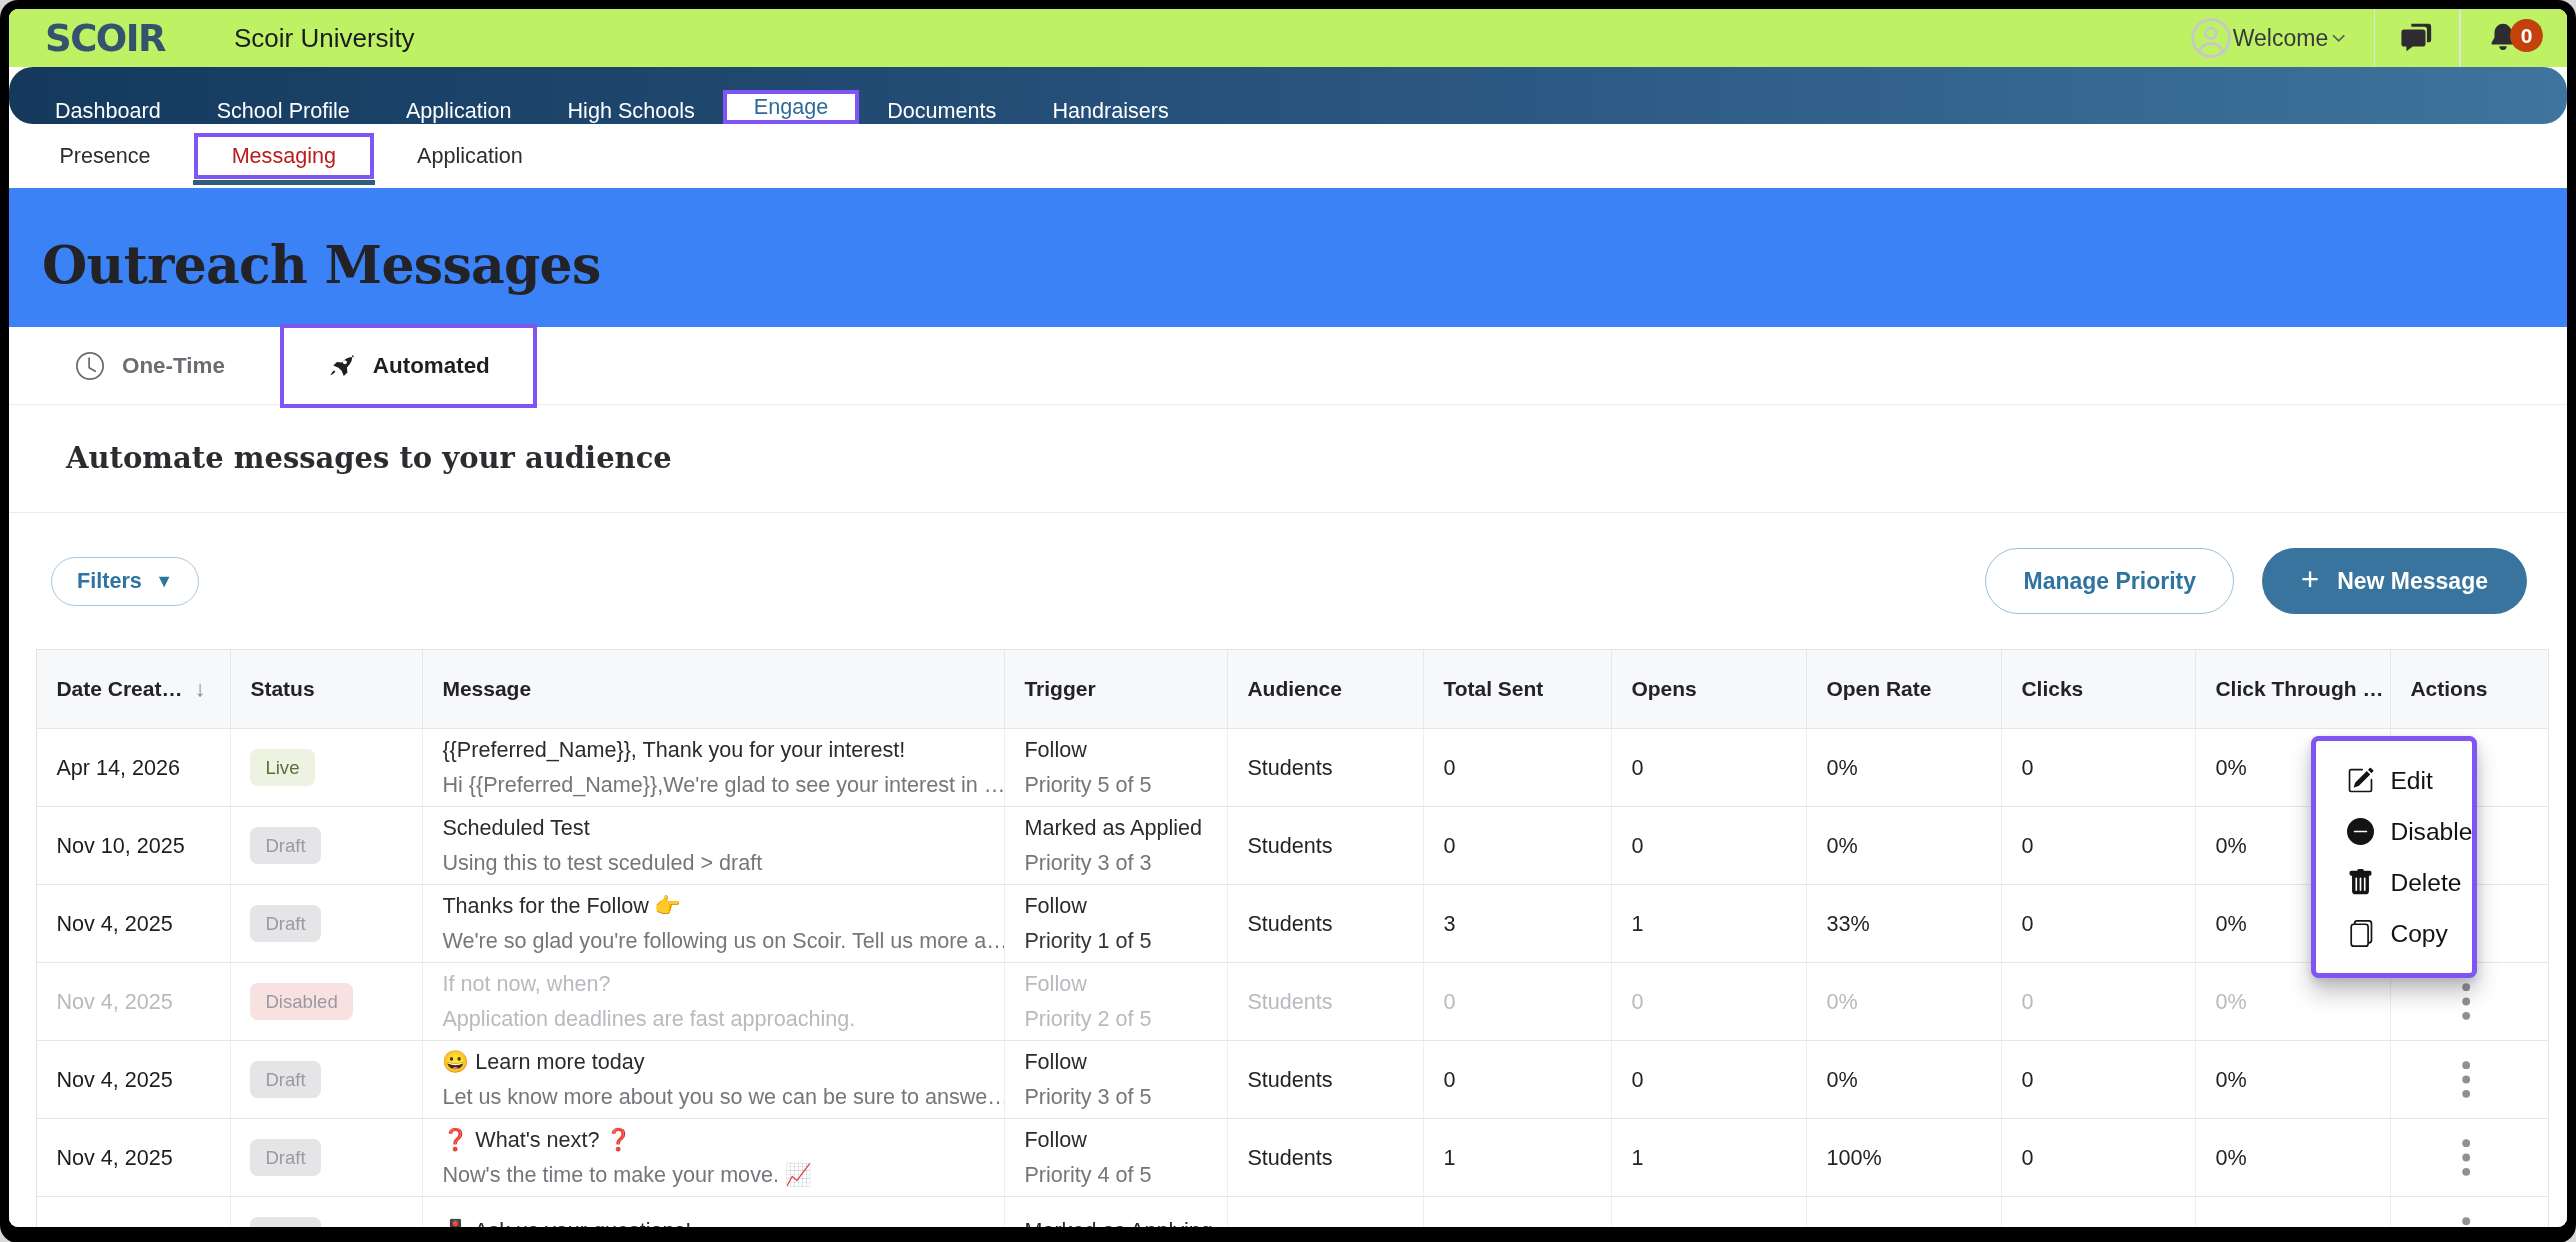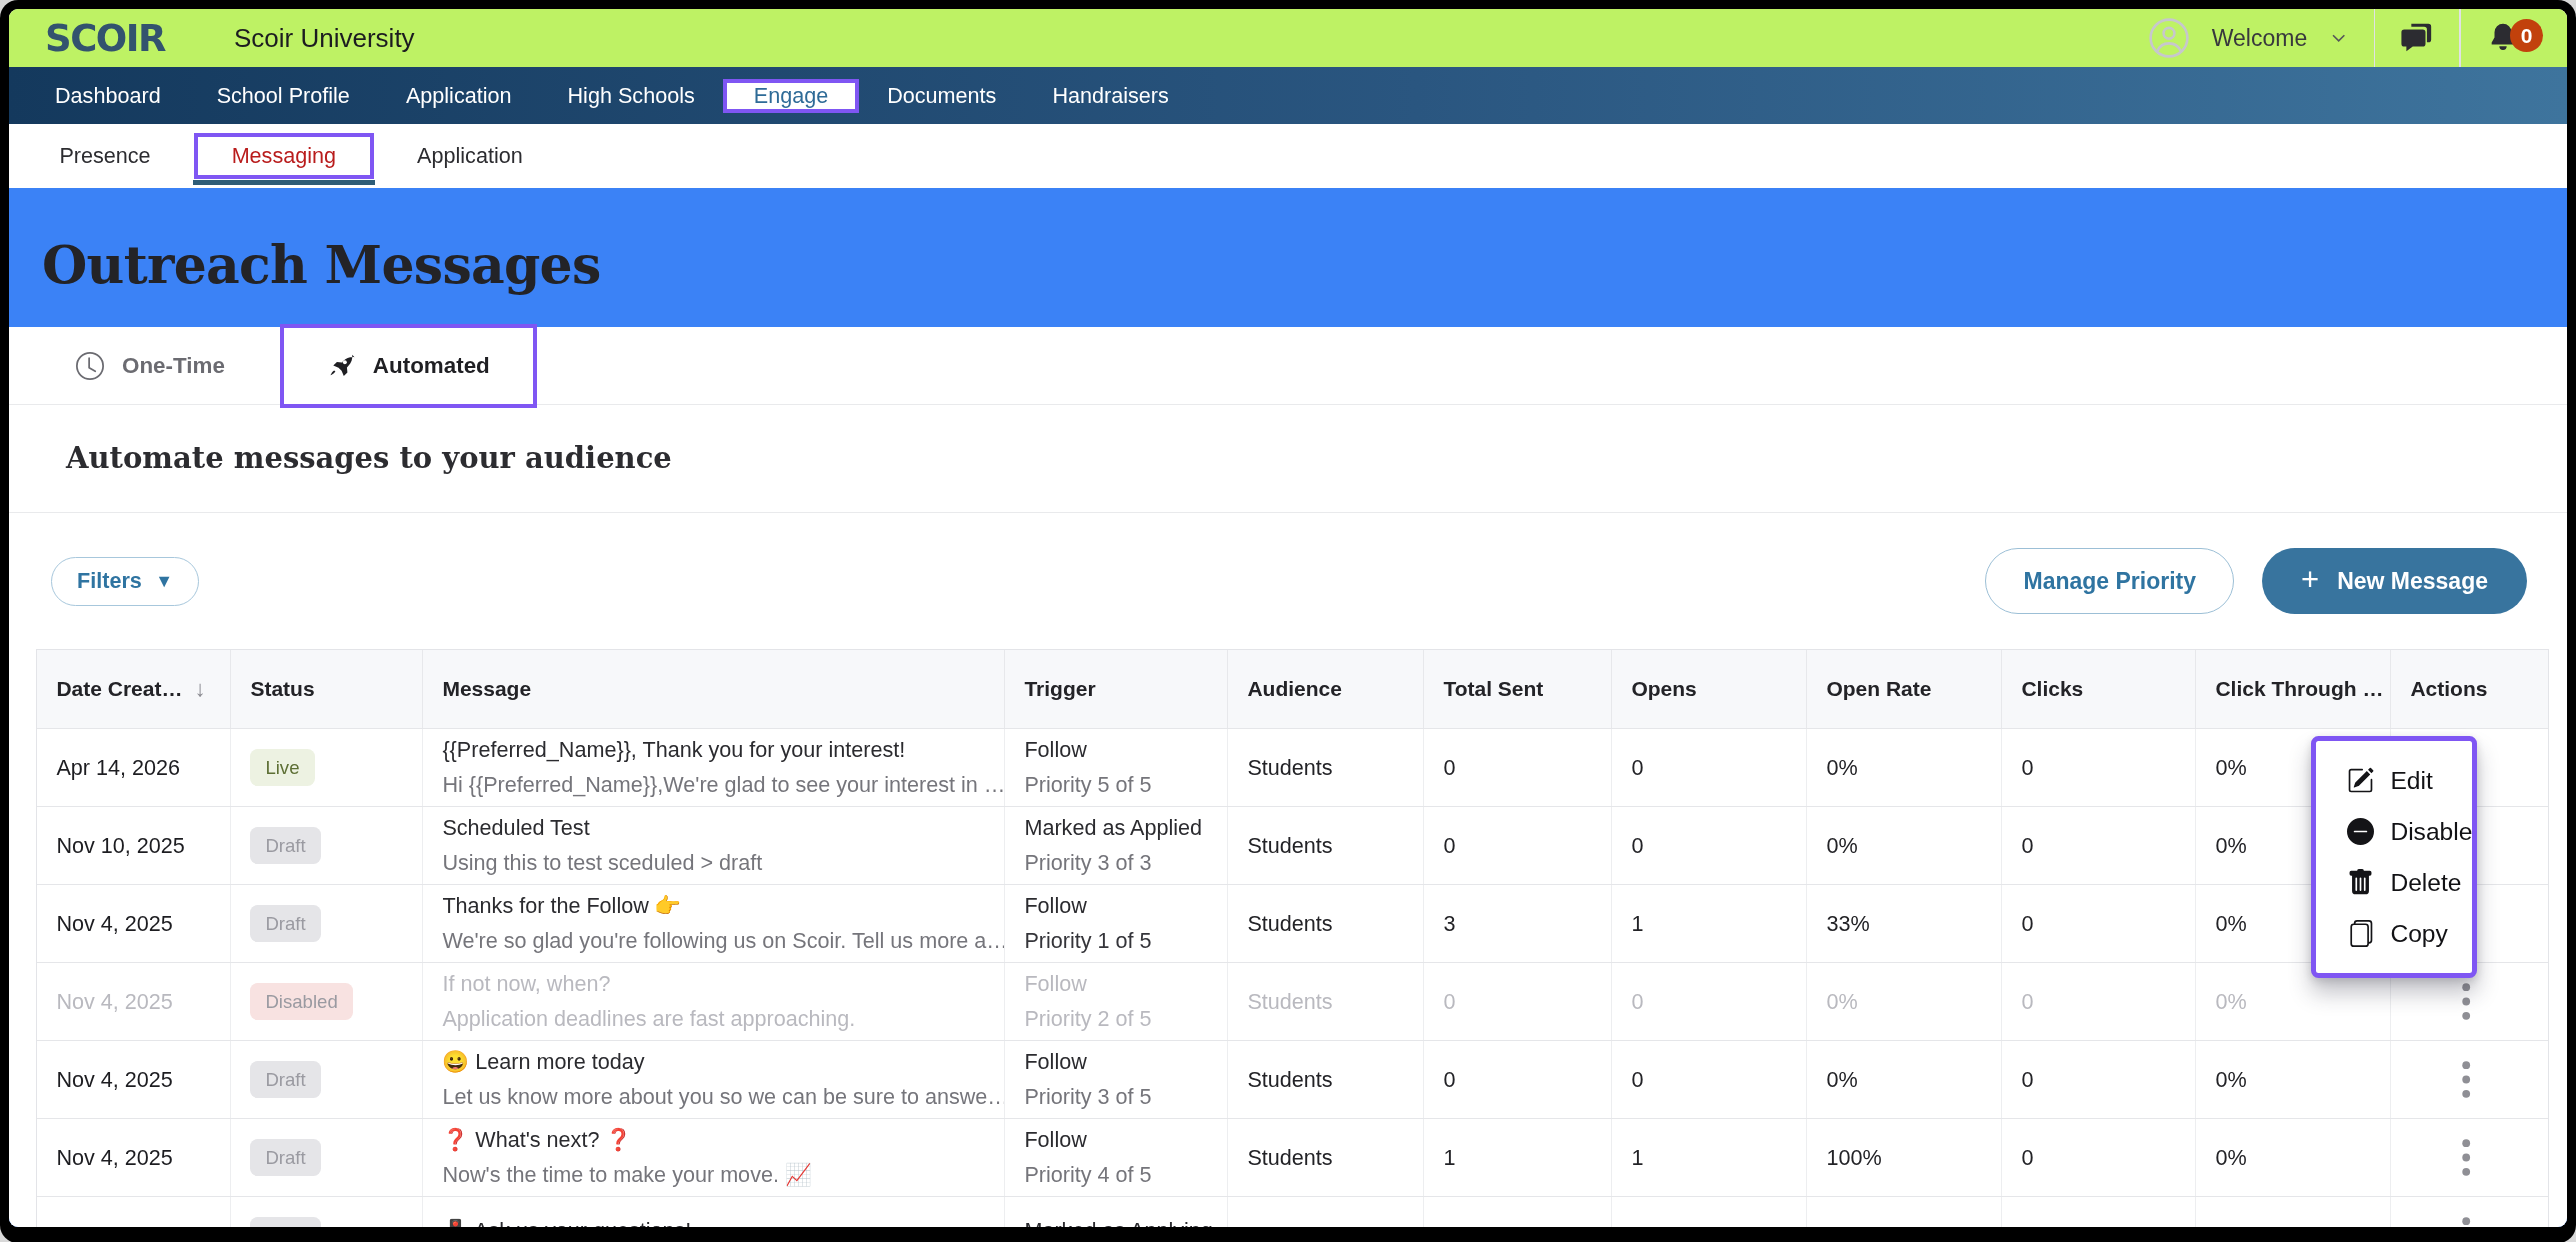--- a/index.html
+++ b/index.html
@@ -8,33 +8,33 @@
   .screen { width:2576px; height:1243px; background:#000; border-radius:18px;
             padding:9px 9px 16.4px 9px; position:relative; }
   .app { width:100%; height:100%; background:#fff; border-radius:9px;
          overflow:hidden; position:relative; display:flex; flex-direction:column; }
 
   
   .top { height:58px; flex:none; background:#bef264; display:flex; align-items:center; padding:0 22.4px 0 36px; }
   .logo { font-size:37px; font-weight:800; letter-spacing:-1.5px; color:#33536e; font-family:"DejaVu Sans", sans-serif; }
   .school { font-size:26px; font-weight:500; color:#1c1c20; margin-left:69px; }
   .spacer { flex:1; }
-  .user { display:flex; align-items:center; gap:22px; margin-right:25px; cursor:pointer; }
+  .user { display:flex; align-items:center; gap:1px; margin-right:25px; cursor:pointer; }
   .avatar svg { width:42px; height:42px; display:block; }
   .welcome { font-size:23px; color:#38383d; }
   .chev { width:19.4px; height:19.4px; color:#55555a; }
   .vdiv { width:1.5px; height:58px; background:#e1e1e5; }
   .icon-btn { background:none; border:none; padding:0 25px; height:58px; display:flex; align-items:center; cursor:pointer; position:relative; }
   .icon-btn svg { width:34px; height:34px; color:#2c2c31; }
   .notif-badge { position:absolute; right:1.5px; top:10.4px; min-width:33px; height:33px; border-radius:16.4px;
                  color:#fff; font-size:21px; font-weight:700; display:flex; align-items:center; justify-content:center; }
 
   
   .navbar { height:57px; flex:none; background:linear-gradient(90deg,#14395d 0%, #2a5680 55%, #3e749d 100%);
-            display:flex; align-items:center; padding-left:18px; }
+            display:flex; align-items:flex-end; padding-left:18px;border-radius:24px; }
   .nav-item { display:flex; align-items:center; padding:0 28px; color:#fff; font-size:21.6px; font-weight:500; cursor:pointer; }
   .nav-item.active { background:#fff; color:#2e6b97; border:4.5px solid #7f56f3; padding:0 27px; }
 
   
   .subnav { height:64px; flex:none; background:#fff; display:flex; align-items:center; padding-left:16.4px; }
   .subnav-item { padding:0 34px; font-size:21.6px; font-weight:500; color:#2c2c30; cursor:pointer; }
   .subnav-item.active-box { color:#b91c1c; border:4.5px solid #7f56f3; height:46px; display:flex; align-items:center;
                             margin:0 9px; position:relative; }
   .subnav-item.active-box::after { content:""; position:absolute; left:-4.5px; right:-4.5px; bottom:-9.7px; height:5.2px; background:#2e5d78; }
 

